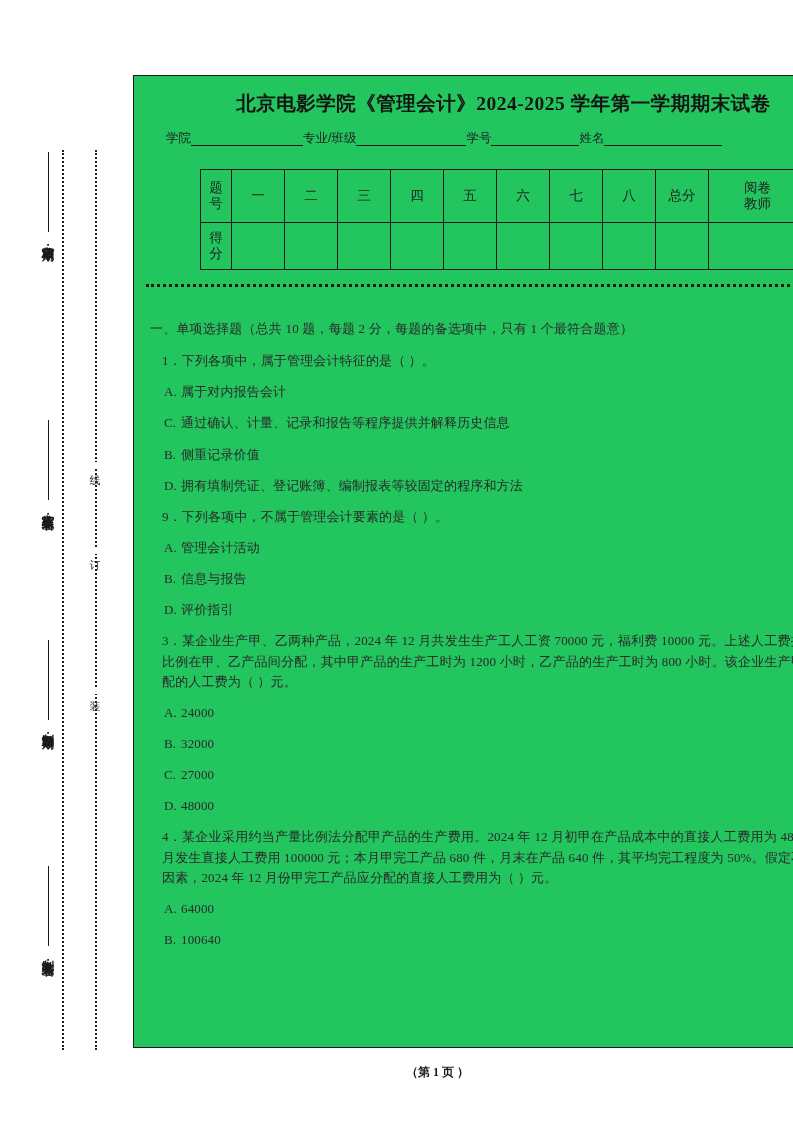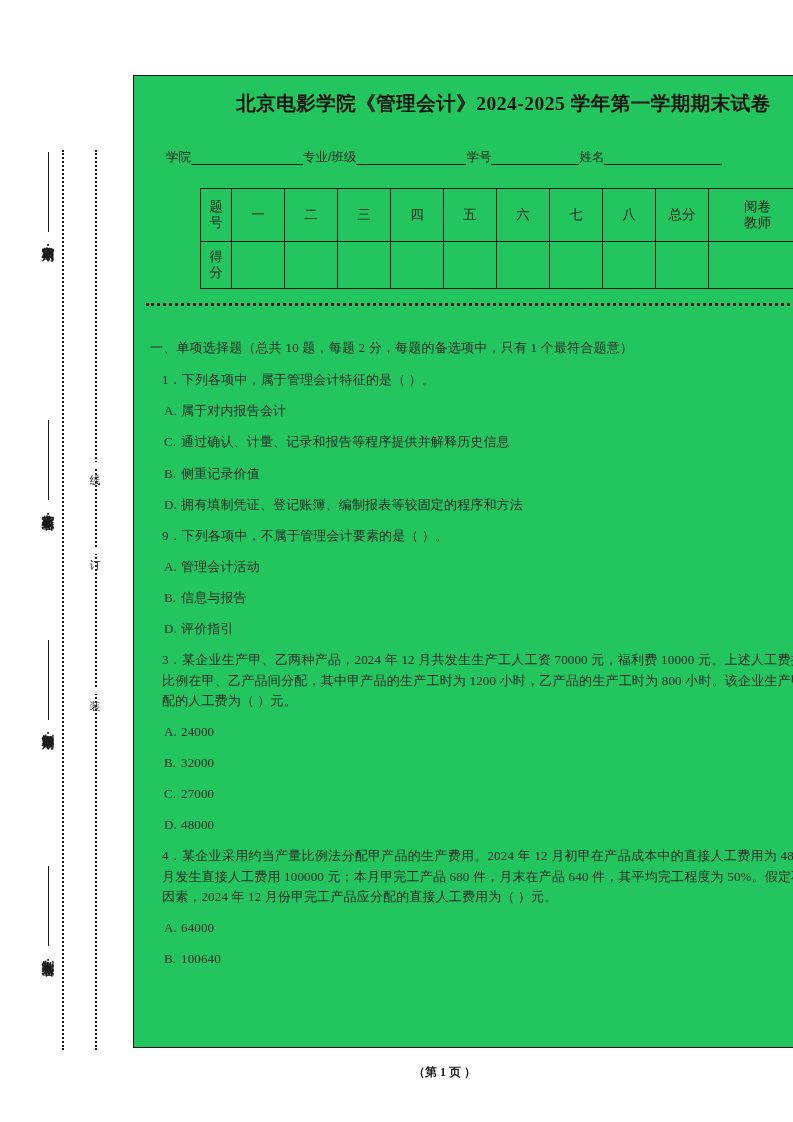--- a/index.html
+++ b/index.html
@@ -101,21 +101,20 @@
     margin: 13px 22px 0 32px;
     display: flex;
     align-items: flex-end;
     font-size: 12.5px;
     color: #1f1f1f;
   }
   #info-line .info-label {
     white-space: nowrap;
     font-size: 12.5px;
     font-family: "Liberation Sans", "DejaVu Sans", sans-serif;
-    margin-top: 19px;
   }
   #info-line .info-rule {
     border-bottom: 1px solid #1a1a1a;
     height: 13px;
     margin: 0 0 1px 0;
   }
   .rule-college { width: 112px; }
   .rule-major   { width: 110px; }
   .rule-sid     { width: 88px; }
   .rule-name    { width: 118px; }
@@ -175,21 +174,21 @@
   }
   .option-row {
     margin: 0 0 11px 14px;
     letter-spacing: 0.15px;
   }
   .option-letter { display: inline-block; min-width: 17px; }
 
   
   #page-footer {
     position: absolute;
-    left: 138px;
+    left: 131px;
     top: 1064px;
     width: 613px;
     text-align: center;
     font-size: 12px;
     font-weight: bold;
     color: #1a1a1a;
     font-family: "Liberation Serif", "DejaVu Serif", serif;
   }
 </style>
 </head>

